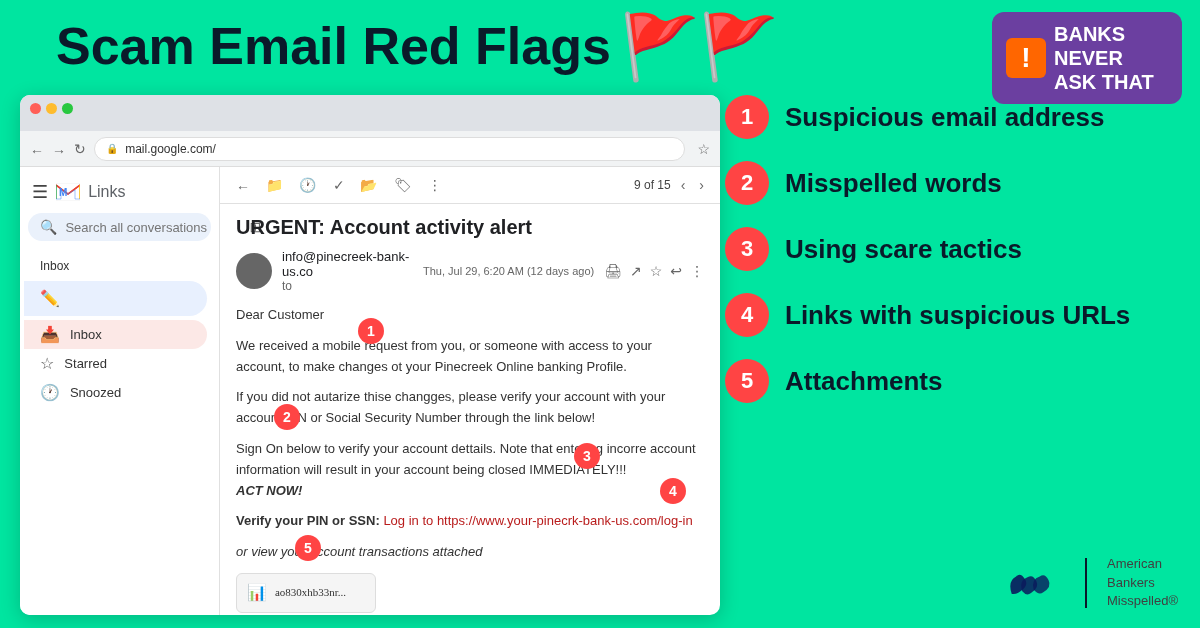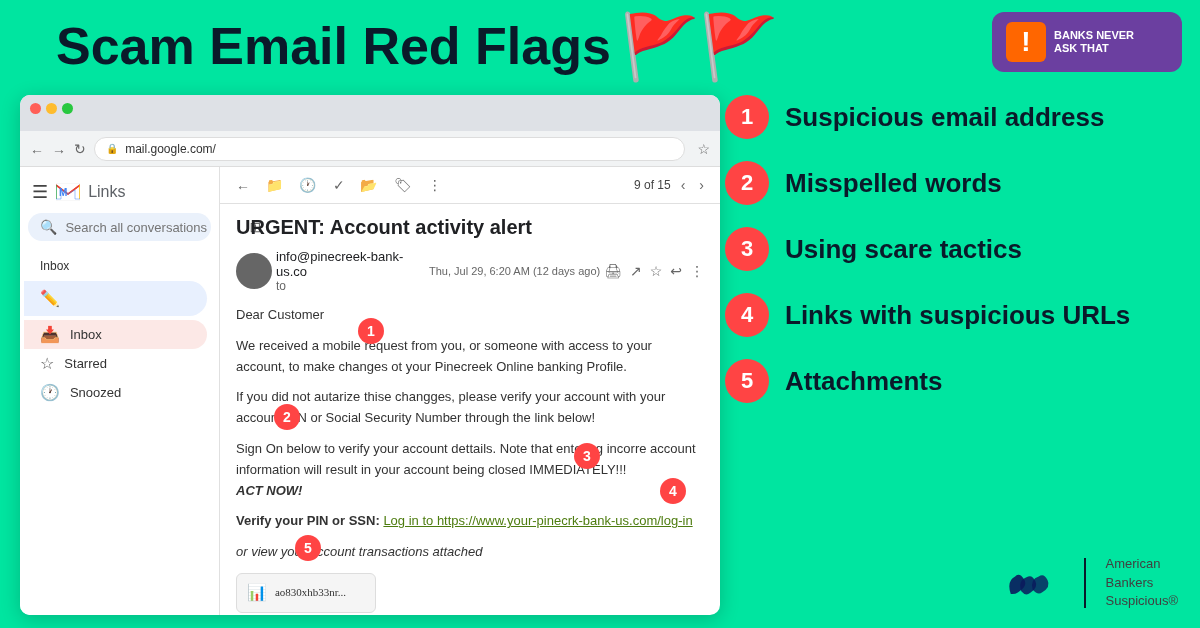--- a/index.html
+++ b/index.html
@@ -55,21 +55,21 @@
       width: 40px;
       height: 40px;
       border-radius: 6px;
       display: flex;
       align-items: center;
       justify-content: center;
       flex-shrink: 0;
     }
     .banks-badge .badge-text {
       color: white;
-      font-size: 11px;
+      font-size: 20px;
       font-weight: 900;
       text-transform: uppercase;
       line-height: 1.2;
       text-align: left;
       font-family: 'Arial Black', Arial, sans-serif;
     }
 
     
     .browser-panel {
       position: absolute;
@@ -255,21 +255,21 @@
     }
     .email-subject {
       font-size: 20px;
       font-weight: 700;
       color: #202124;
       margin-bottom: 10px;
     }
     .email-from-row {
       display: flex;
       align-items: center;
-      gap: 4px;
+      gap: 10px;
       margin-bottom: 12px;
     }
     .avatar-circle {
       width: 36px;
       height: 36px;
       border-radius: 50%;
       background: #666;
       flex-shrink: 0;
     }
     .from-info { flex: 1; }
@@ -300,21 +300,21 @@
     }
 
     .email-body {
       font-size: 13px;
       color: #333;
       line-height: 1.6;
     }
     .email-body p { margin-bottom: 10px; }
     .email-body .urgent-text { font-weight: 700; font-style: italic; }
     .email-body .verify-label { font-weight: 700; }
-    .email-body .link-text { color: #4d7c0f; text-decoration: underline; }
+    .email-body .link-text { color: #b91c1c; }
     .email-body .italic-text { font-style: italic; }
 
     
     .num-badge {
       position: absolute;
       width: 26px;
       height: 26px;
       border-radius: 50%;
       background: #ff4444;
       color: white;
@@ -593,15 +593,15 @@
   <svg class="aba-logo" viewBox="0 0 80 45" xmlns="http://www.w3.org/2000/svg">
 
     <path d="M10 35 Q5 20 15 15 Q20 10 25 18 Q30 25 20 32 Q15 36 10 35Z" fill="#0a1a5c" opacity="0.9"></path>
     <path d="M22 32 Q18 20 28 16 Q34 12 38 20 Q42 28 32 34 Q27 38 22 32Z" fill="#0a1a5c" opacity="0.85"></path>
     <path d="M35 30 Q32 18 42 15 Q48 11 52 19 Q56 27 46 33 Q41 37 35 30Z" fill="#0a1a5c" opacity="0.8"></path>
   </svg>
   <div class="aba-divider"></div>
   <div class="aba-text">
     <span>American</span><br>
     <span>Bankers</span><br>
-    <span>Suspicious®</span>
+    <span>Misspelled®</span>
   </div>
 </div>
 
 </body></html>

